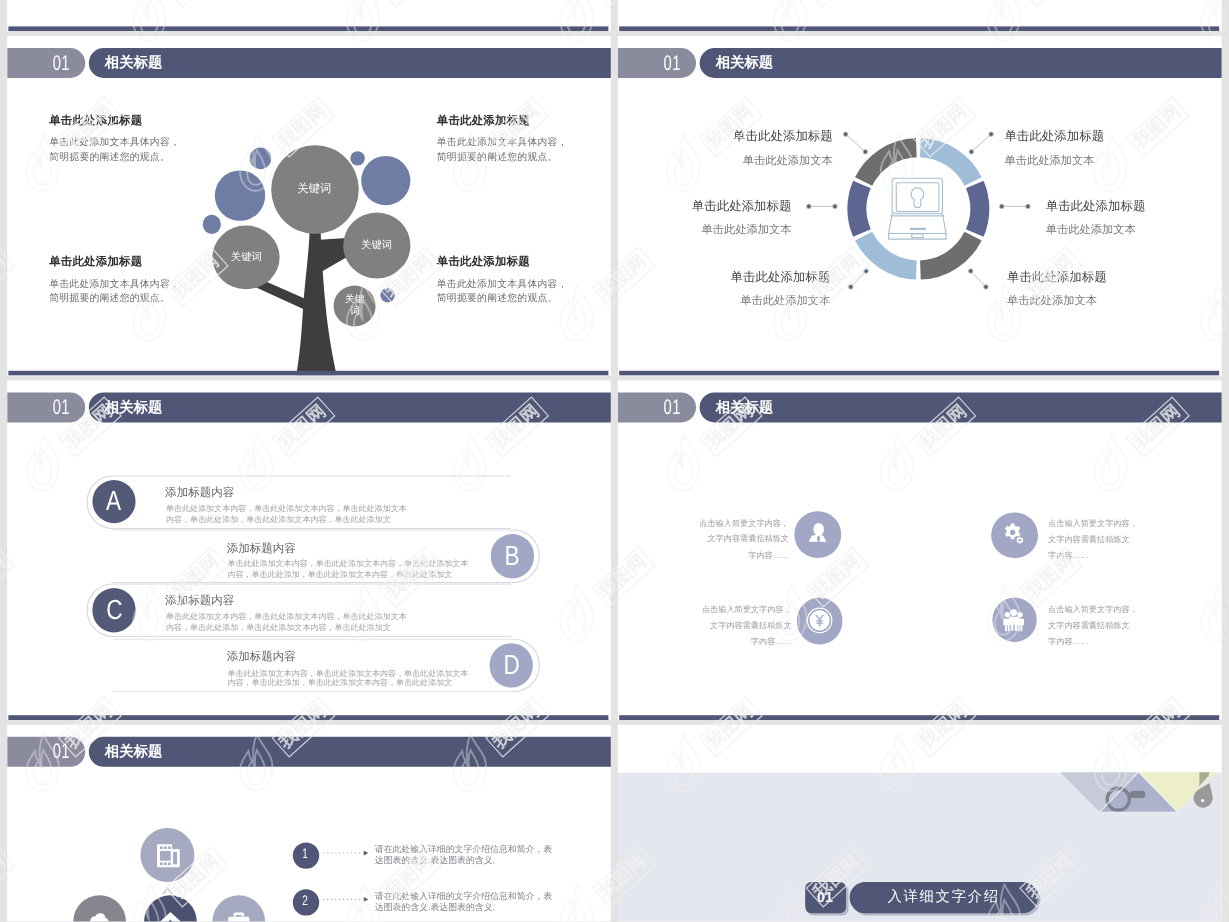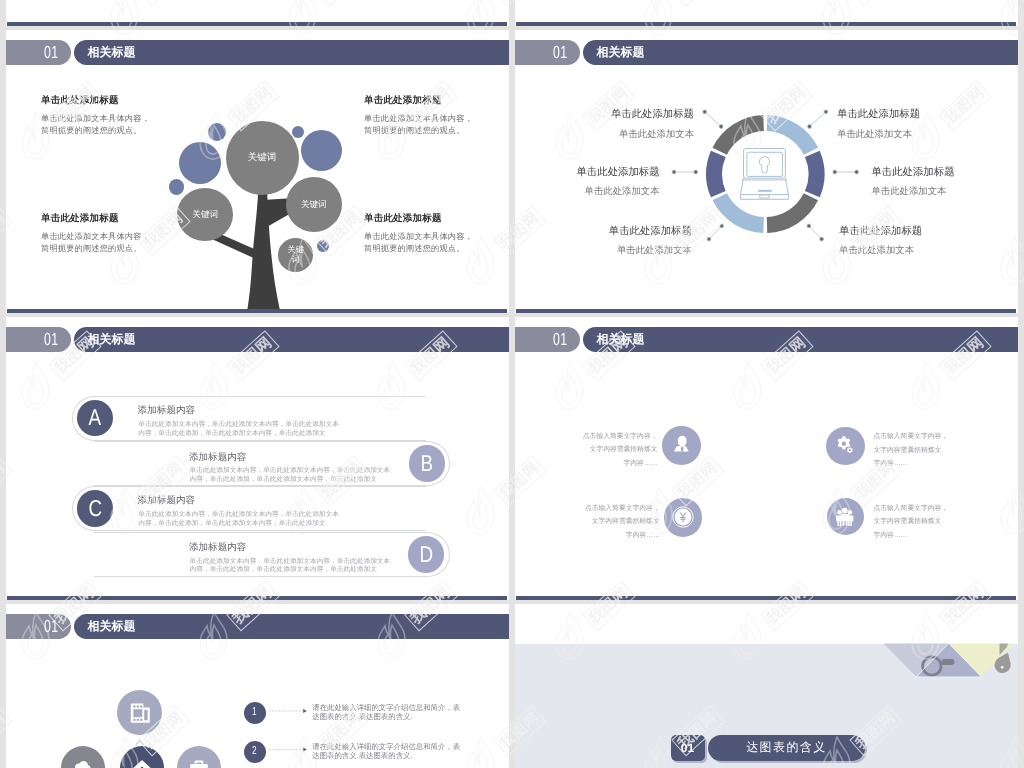--- a/index.html
+++ b/index.html
@@ -434,21 +434,21 @@
         <circle cx="487.2" cy="63.2" r="1.3" fill="#ffffff"></circle>
       </g>
       <g fill="none" stroke="#edeff5" stroke-width=".9">
         <path d="M434.1 39 L401.1 72.9"></path>
         <path d="M433.5 39 L466.6 72.9"></path>
         <path d="M401.1 72.9 L466.6 72.9"></path>
       </g>
     </svg>
 
     <div class="foot-num" style="left:155.5px;top:130.7px">01</div>
-    <div class="foot-pill" style="left:193.1px;top:130.7px;width:156.6px">达图表的含义</div>
+    <div class="foot-pill" style="left:193.1px;top:130.7px;width:156.6px">入详细文字介绍</div>
   </div>
 
 <div class="wm-layer">
       <div class="wm" style="left: -40px; top: -30px;"><span class="bx">我图网</span></div>
       <div class="wm" style="left: 138px; top: -30px;"><span class="bx">我图网</span></div>
       <div class="wmf" style="left: 108px; top: -14px;"><svg width="34" height="50" viewBox="0 0 34 50">
           <path d="M17 1 C22 12 30 17 30 28 C30 39 24 48 16 48 C8 48 3 40 3 31 C3 24 7 20 10 15 C11 21 13 24 15 26 C13 18 14 8 17 1 Z" fill="none" stroke="#f0f0f0" stroke-width="1.6"></path>
           <path d="M17 14 C20 20 24 24 24 31 C24 38 21 43 16 43 C11 43 9 38 9 33 C9 28 12 25 14 22 C14 27 15 29 16 30 C15 24 15 19 17 14 Z" fill="none" stroke="#f0f0f0" stroke-width="1.6"></path>
         </svg></div>
       <div class="wm" style="left: 316px; top: -30px;"><span class="bx">我图网</span></div>

